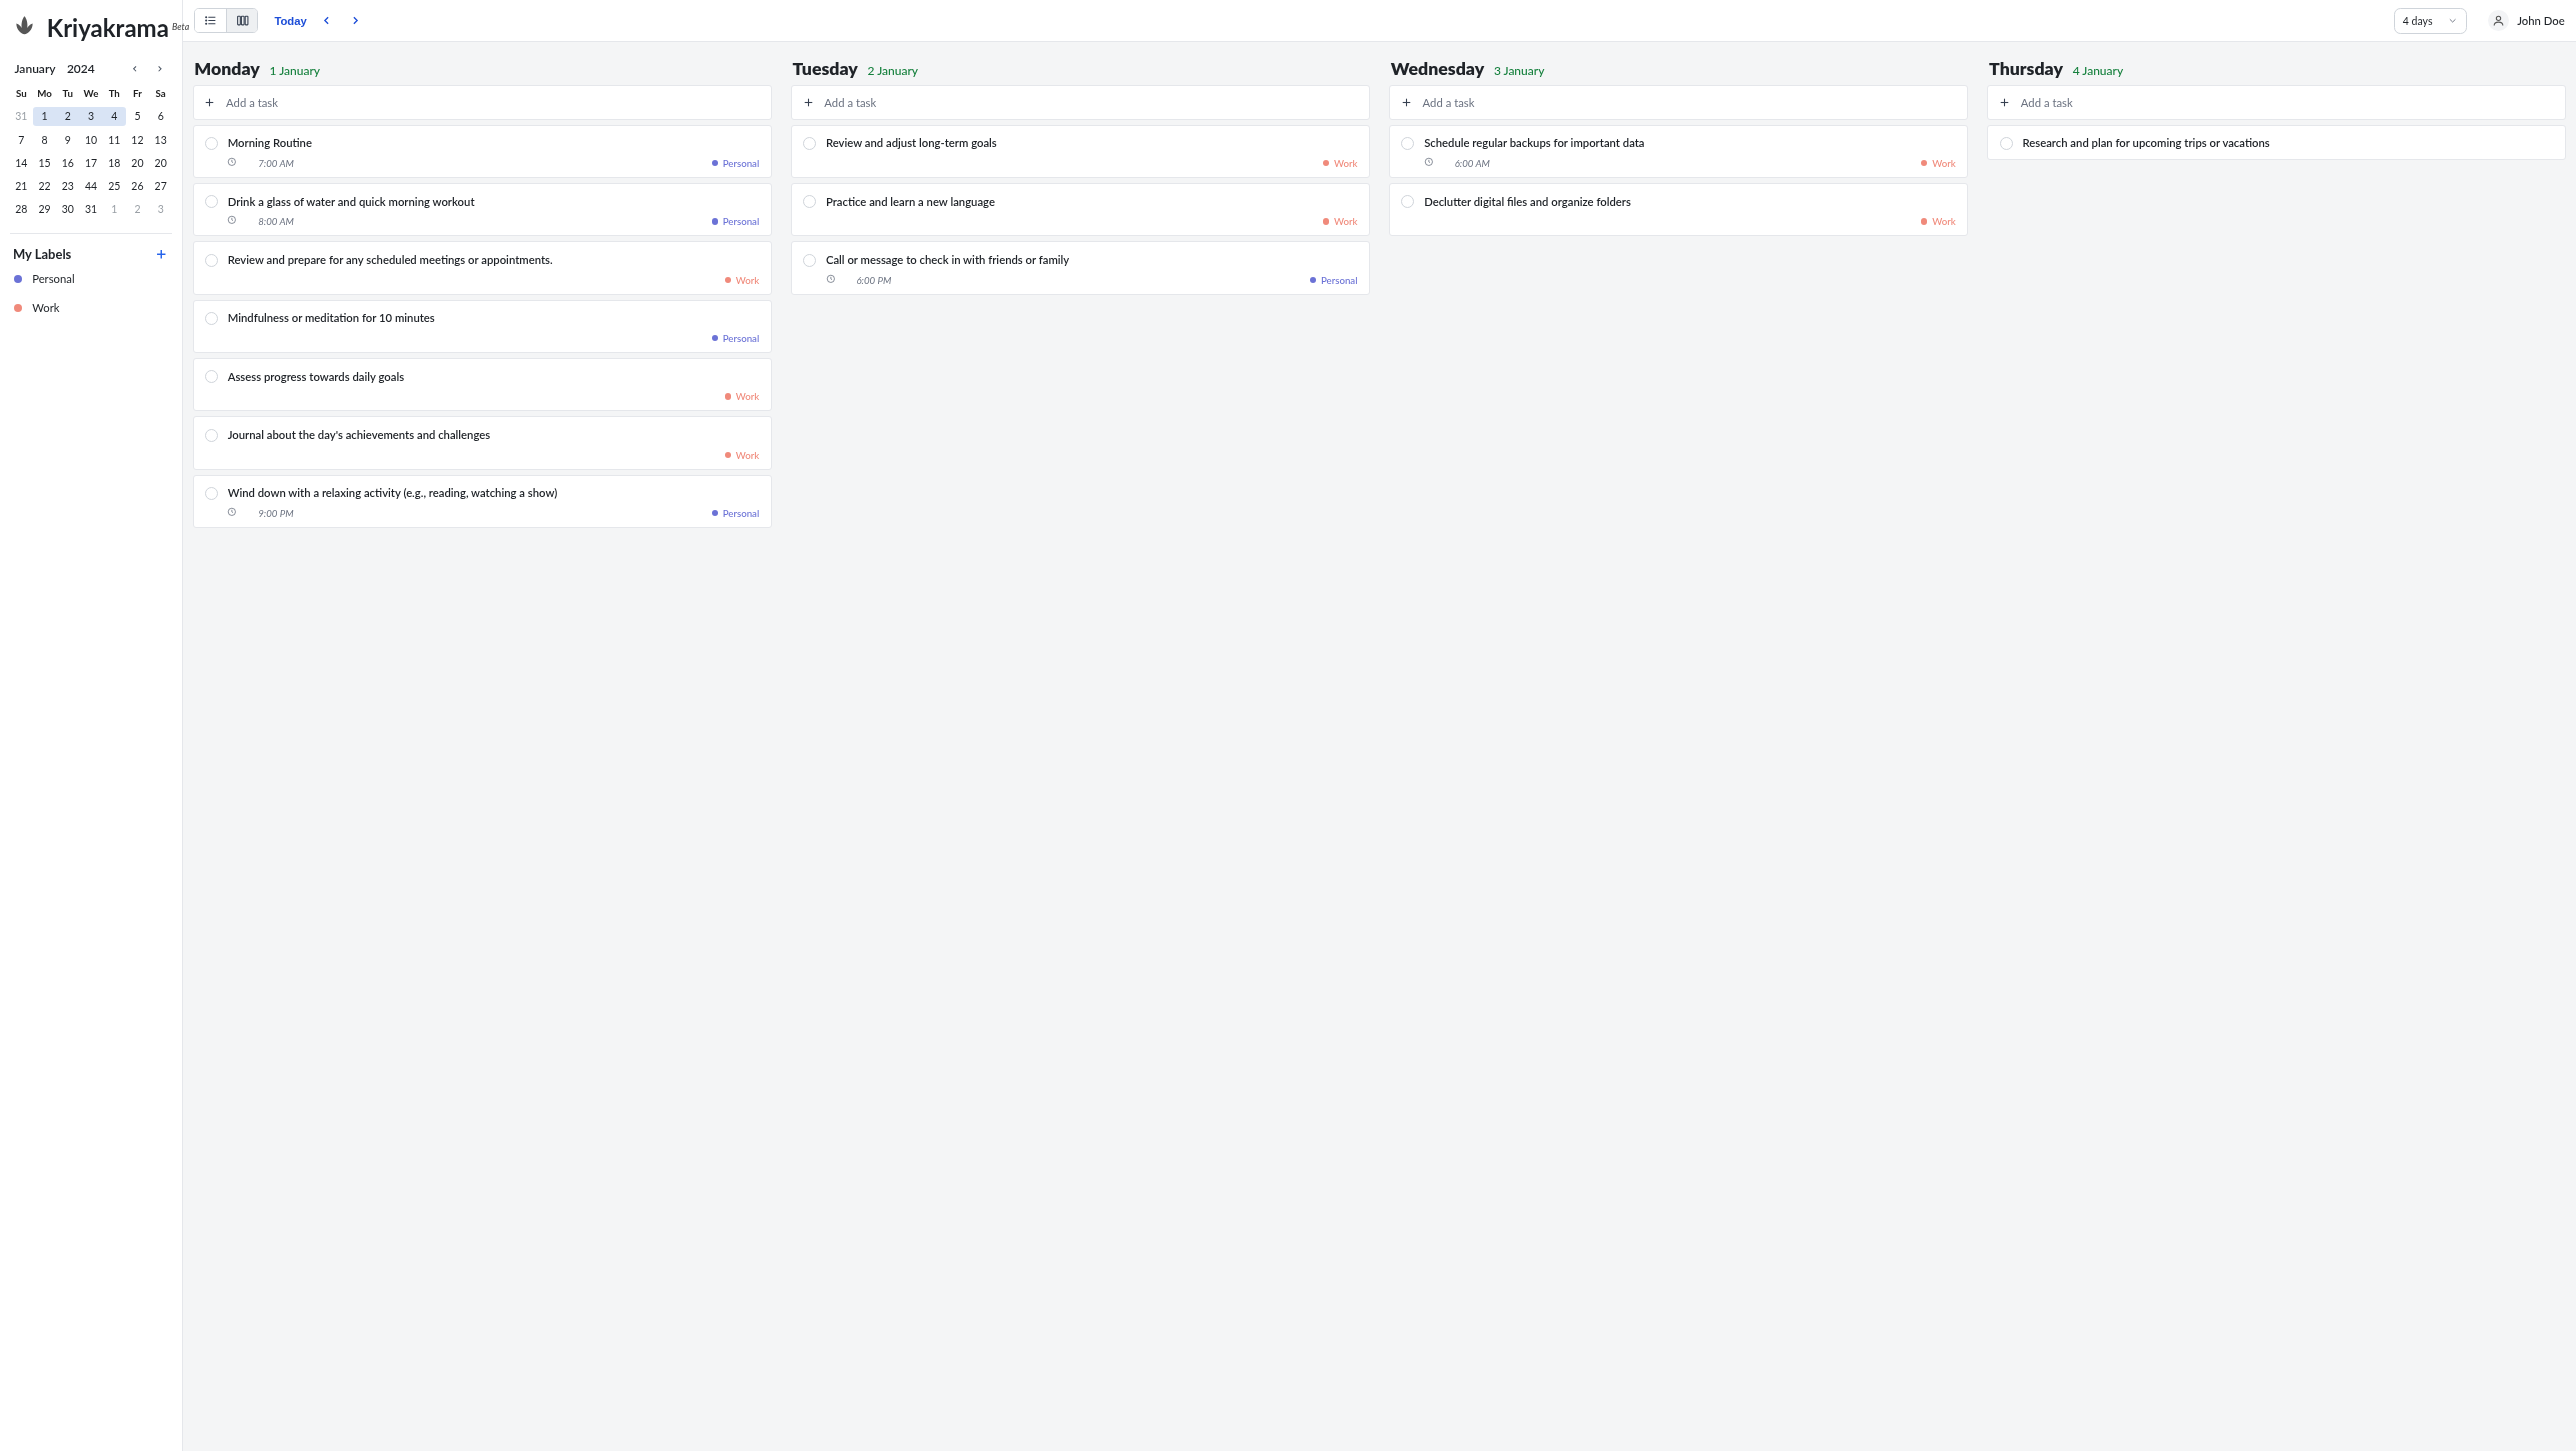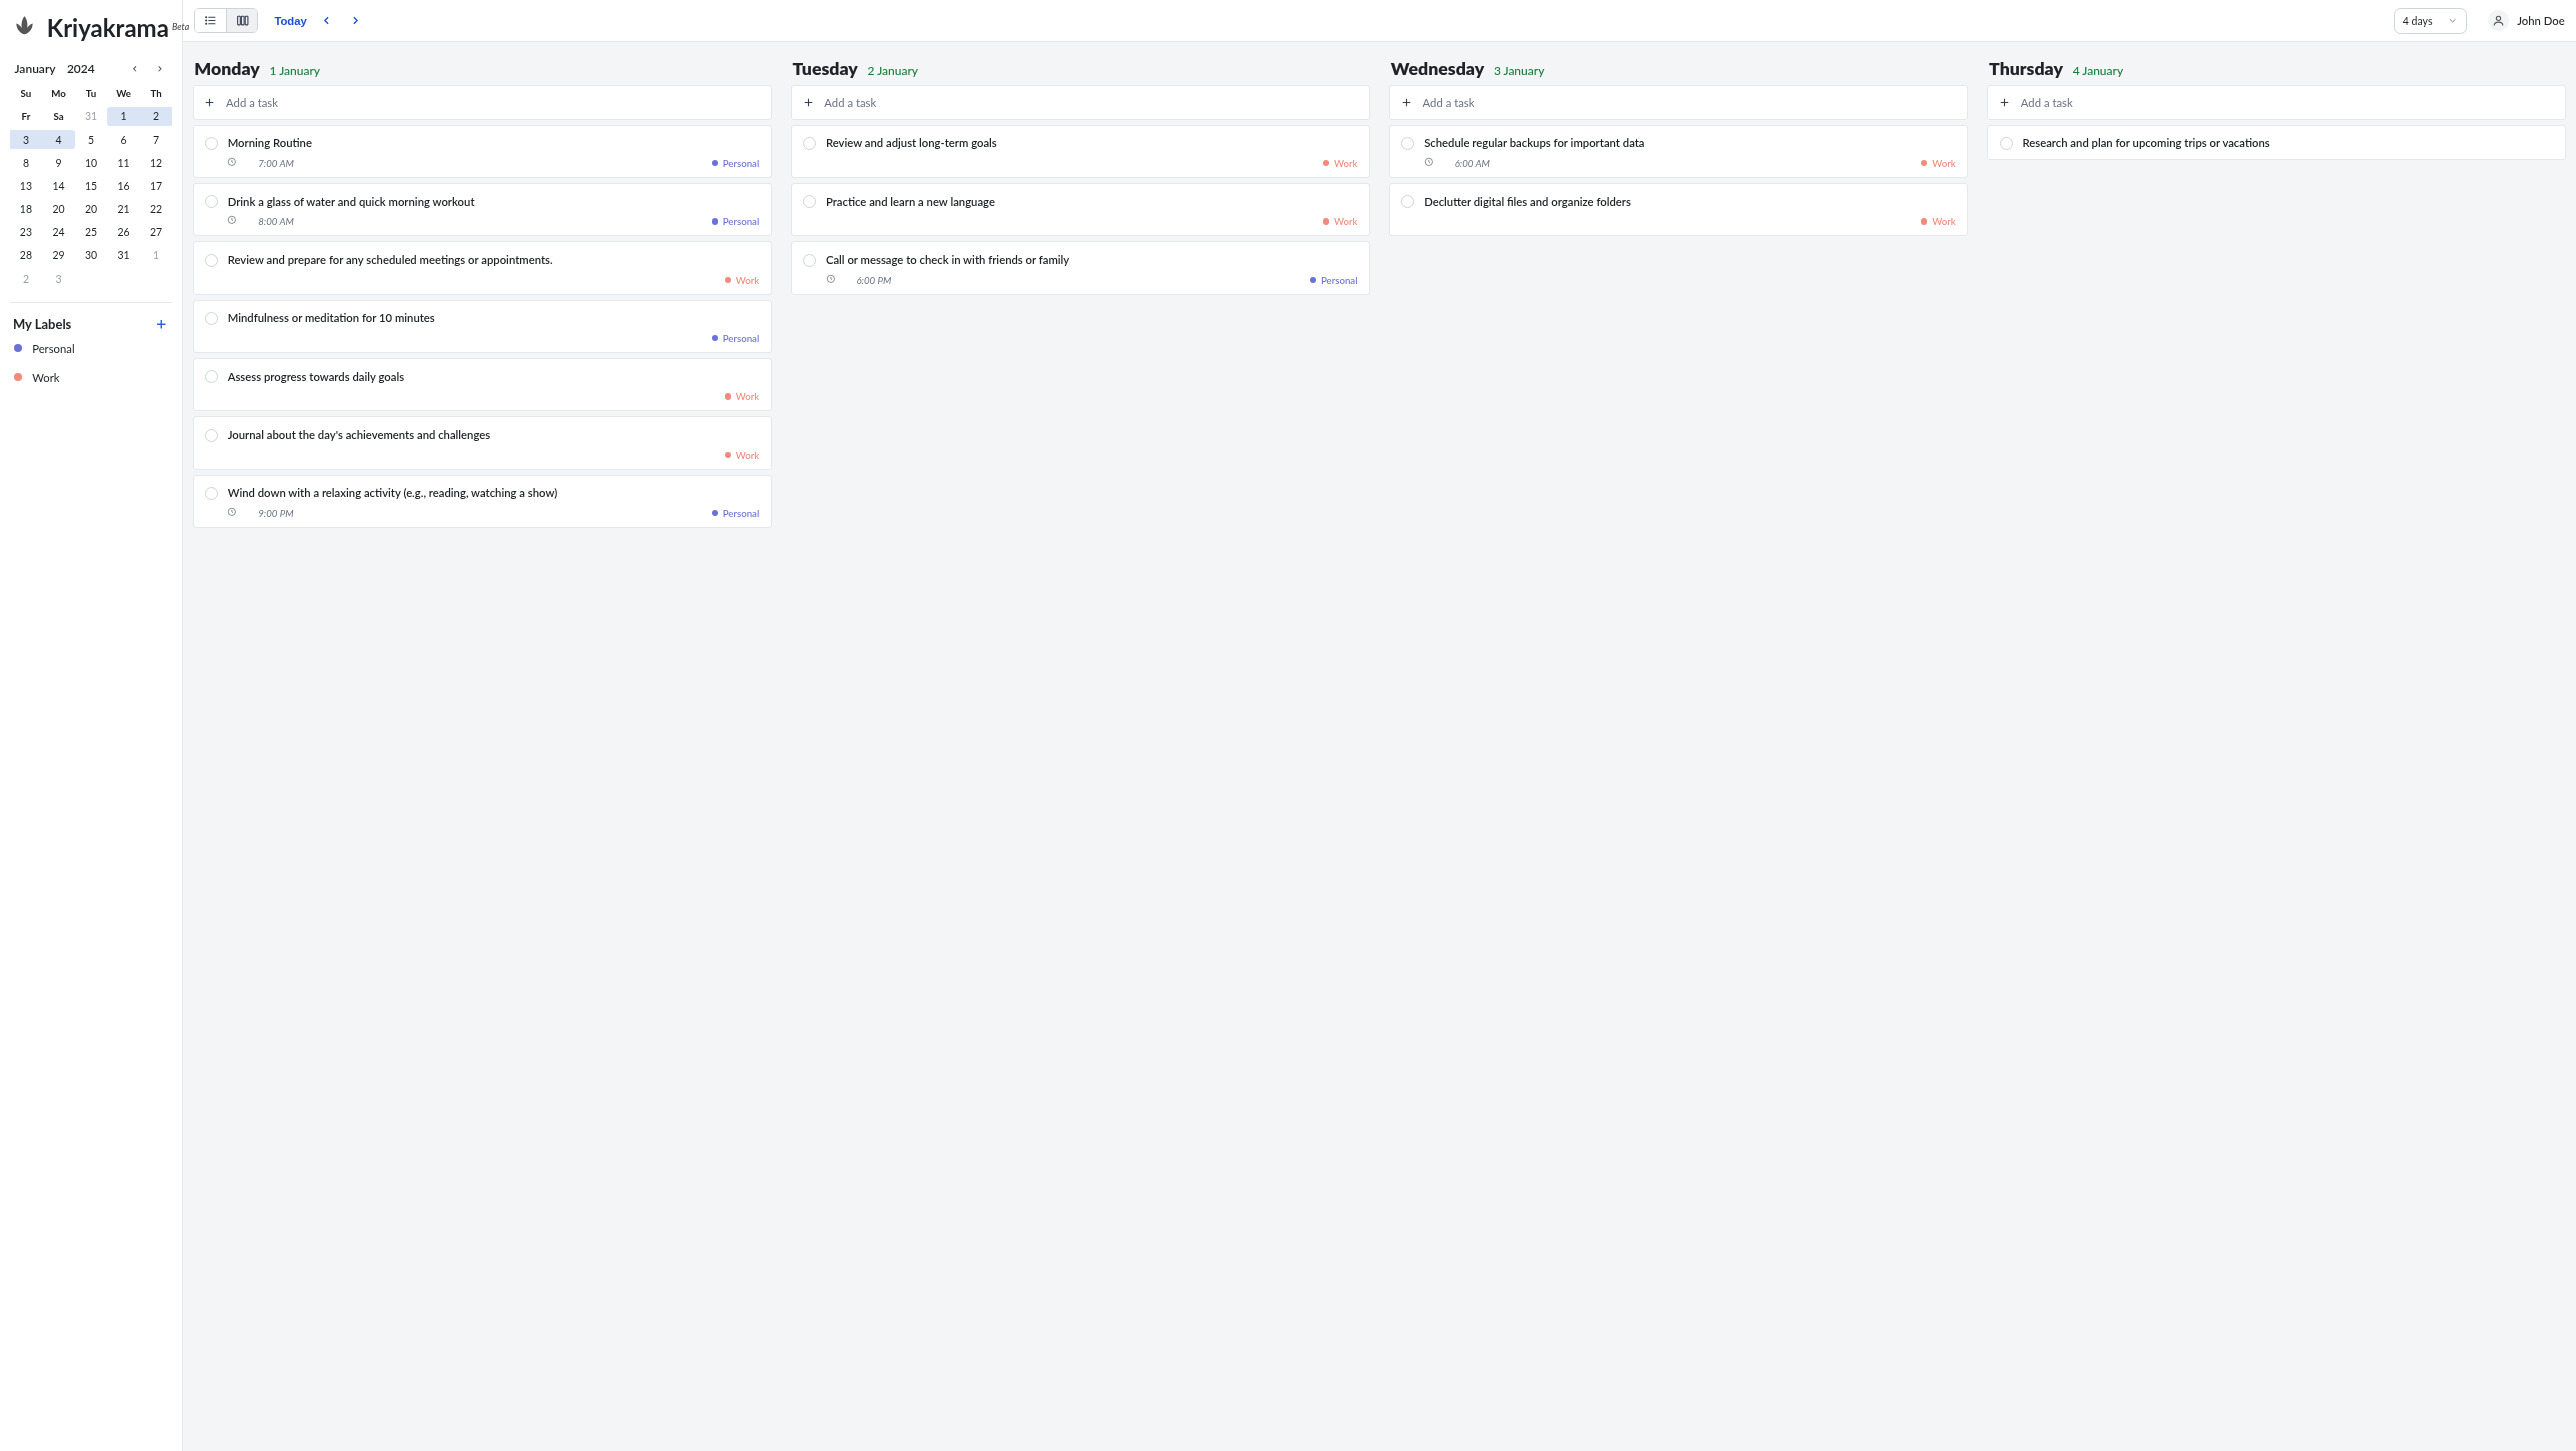--- a/index.html
+++ b/index.html
@@ -37,21 +37,21 @@
     font-size: 12px; font-weight: 600;
     padding: 3.2px 4.8px;
   }
   .mini-cal-head .spacer { flex:1; }
   .chev {
     width: 14.5px; height: 14.5px; display:inline-flex; align-items:center; justify-content:center;
     cursor:pointer; color:#4b5563;
   }
   .mini-cal-grid {
     display: grid;
-    grid-template-columns: repeat(5, 1fr);
+    grid-template-columns: repeat(7, 1fr);
     text-align: center;
     margin-top: 4.8px;
     row-gap: 4.8px;
   }
   .mini-cal-grid .dow { font-size: 9.7px; font-weight:700; color:#222; padding:3.2px 0; }
   .mini-cal-grid .day {
     font-size: 10.5px; padding:3.2px 0; cursor:pointer; border-radius:0;
   }
   .mini-cal-grid .day.muted { color:#9aa0a6; }
   .mini-cal-grid .day.highlight { background:#d9e4f5; }
@@ -194,21 +194,21 @@
         <div class="day">14</div>
         <div class="day">15</div>
         <div class="day">16</div>
         <div class="day">17</div>
         <div class="day">18</div>
         <div class="day">20</div>
         <div class="day">20</div>
         <div class="day">21</div>
         <div class="day">22</div>
         <div class="day">23</div>
-        <div class="day">24</div>
+        <div class="day">44</div>
         <div class="day">25</div>
         <div class="day">26</div>
         <div class="day">27</div>
         <div class="day">28</div>
         <div class="day">29</div>
         <div class="day">30</div>
         <div class="day">31</div>
         <div class="day muted">1</div>
         <div class="day muted">2</div>
         <div class="day muted">3</div>

